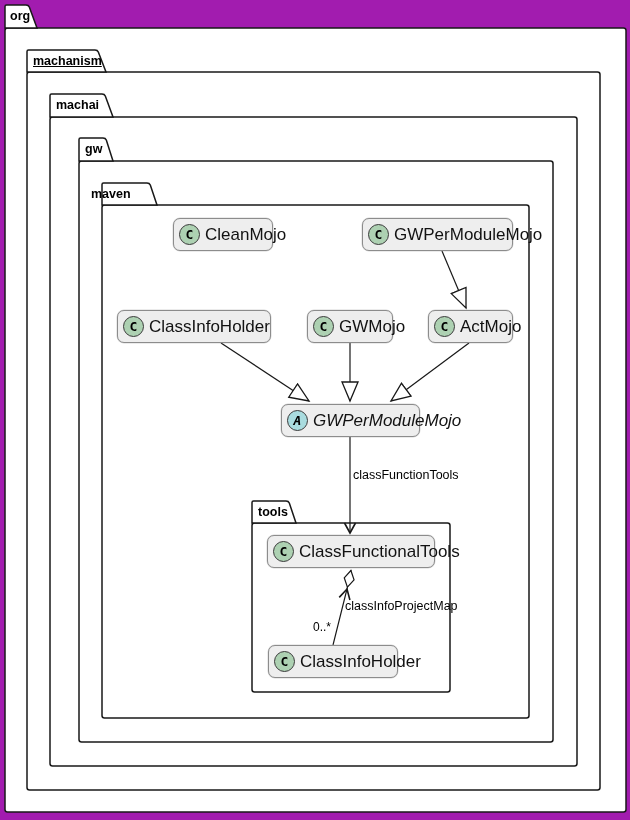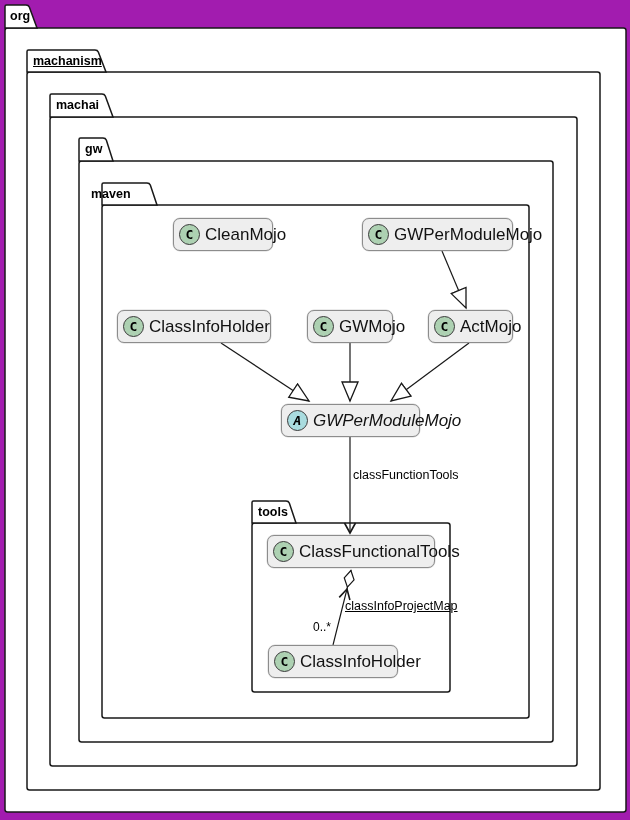--- a/index.html
+++ b/index.html
@@ -172,16 +172,16 @@
     <span class="spot">C</span>
     <span class="class-name">ClassFunctionalTools</span>
   </div>
 
   <div class="class-box" style="left:268px; top:645px; width:130px; height:33px;">
     <span class="spot">C</span>
     <span class="class-name">ClassInfoHolder</span>
   </div>
 
   <div class="edge-label" style="left:353px; top:468px;">classFunctionTools</div>
-  <div class="edge-label" style="left:345px; top:599px;text-decoration:underline;">classInfoProjectMap</div>
+  <div class="edge-label" style="left:345px; top:599px;">classInfoProjectMap</div>
   <div class="mult-label" style="left:313px; top:620px;">0..*</div>
 
 </div>
 
 </body></html>

